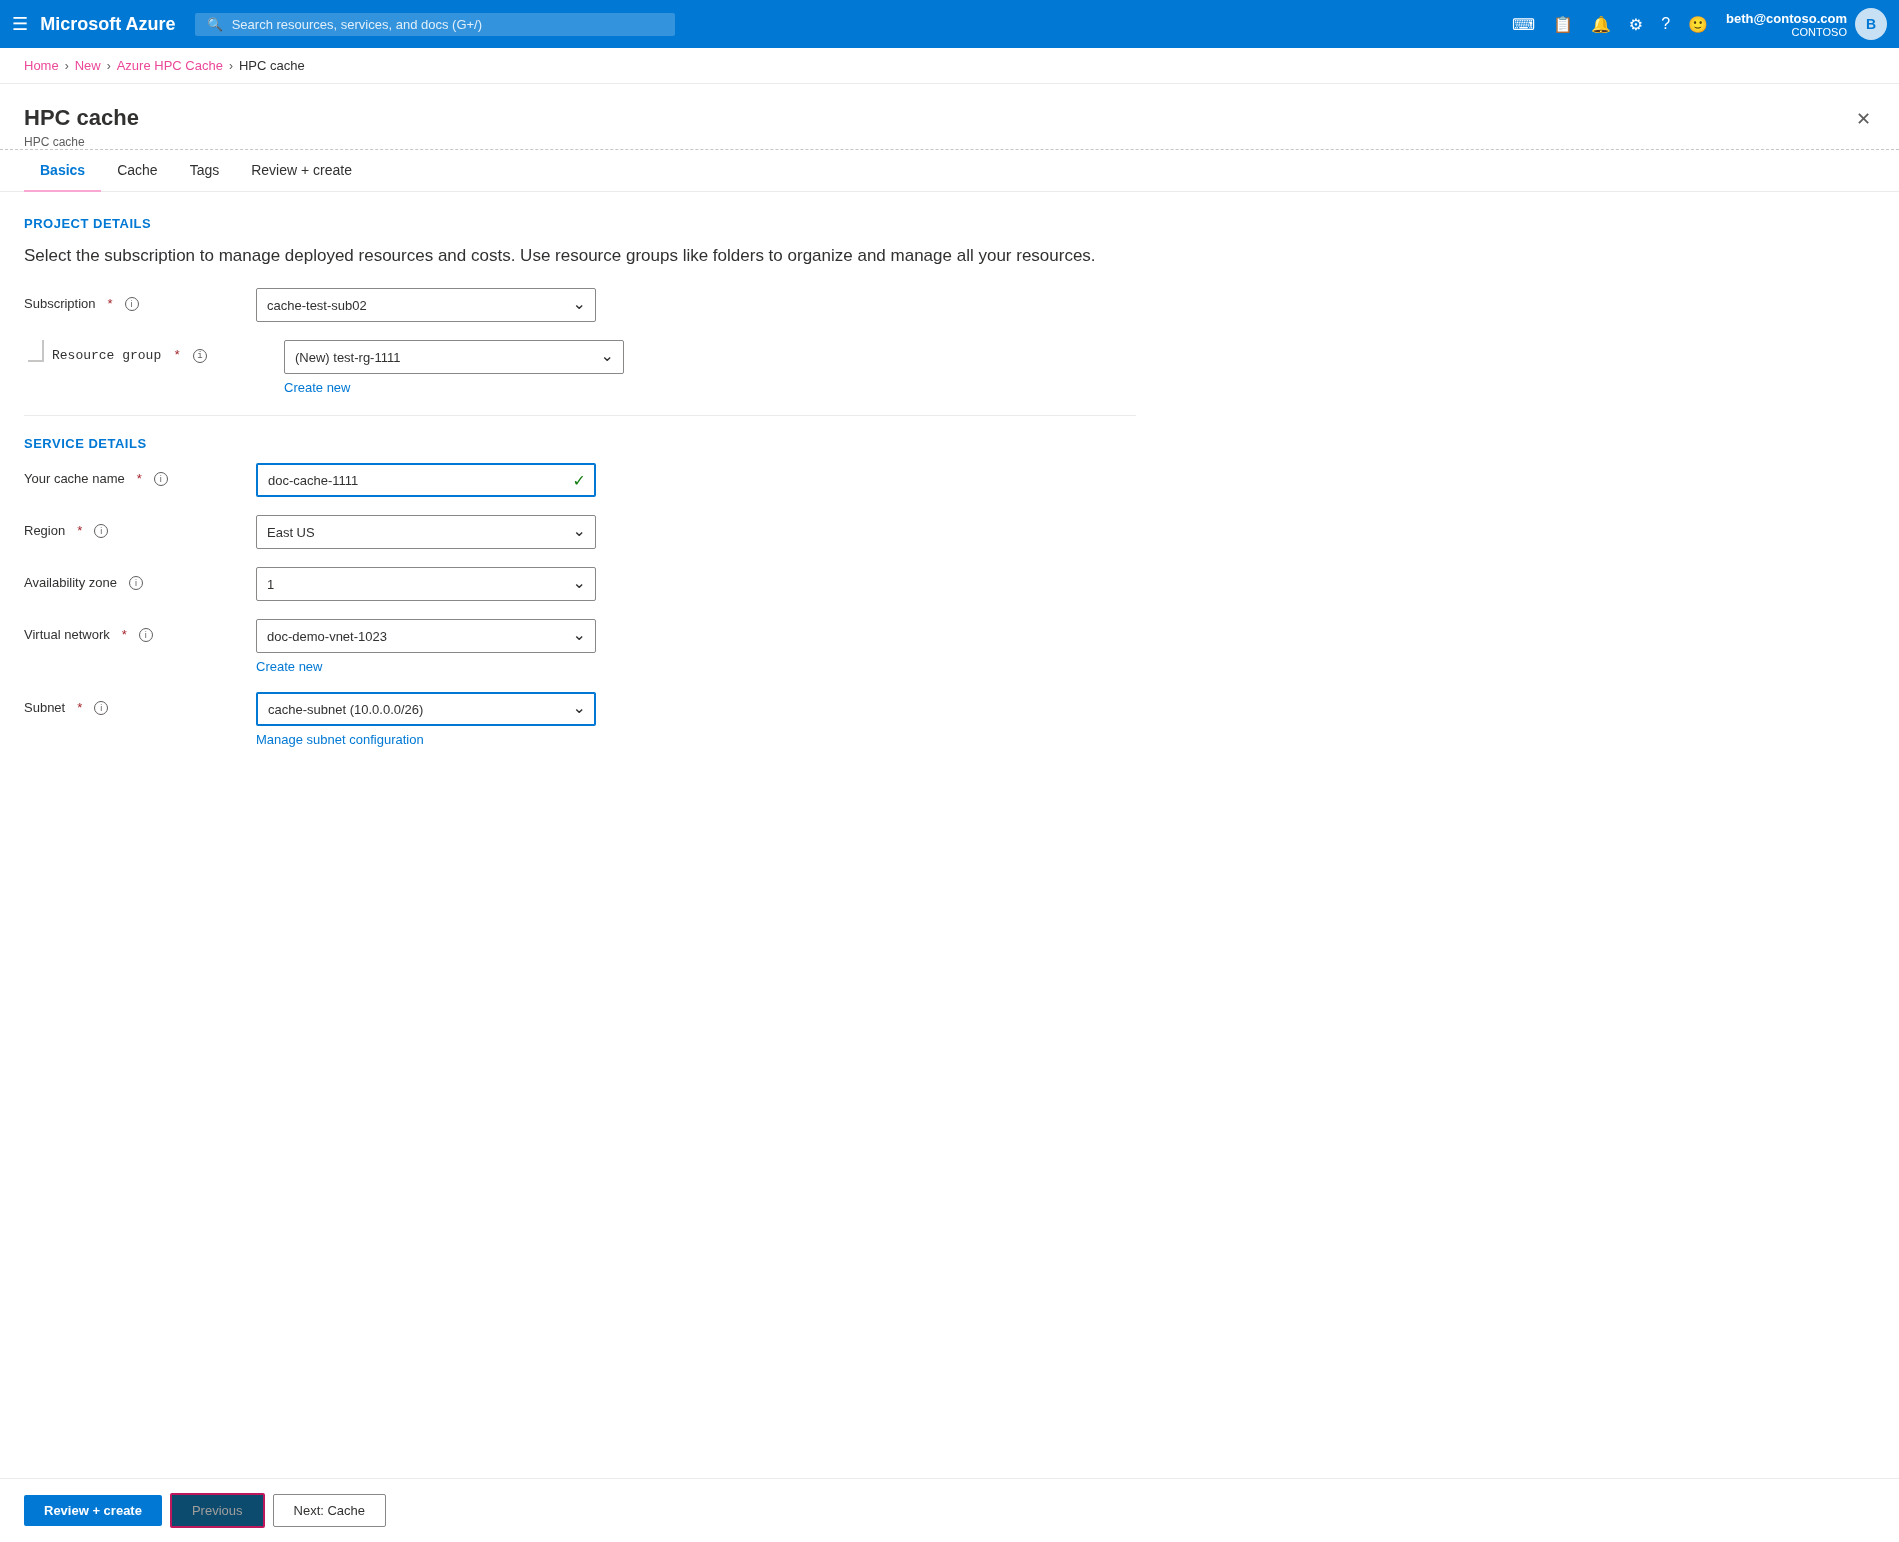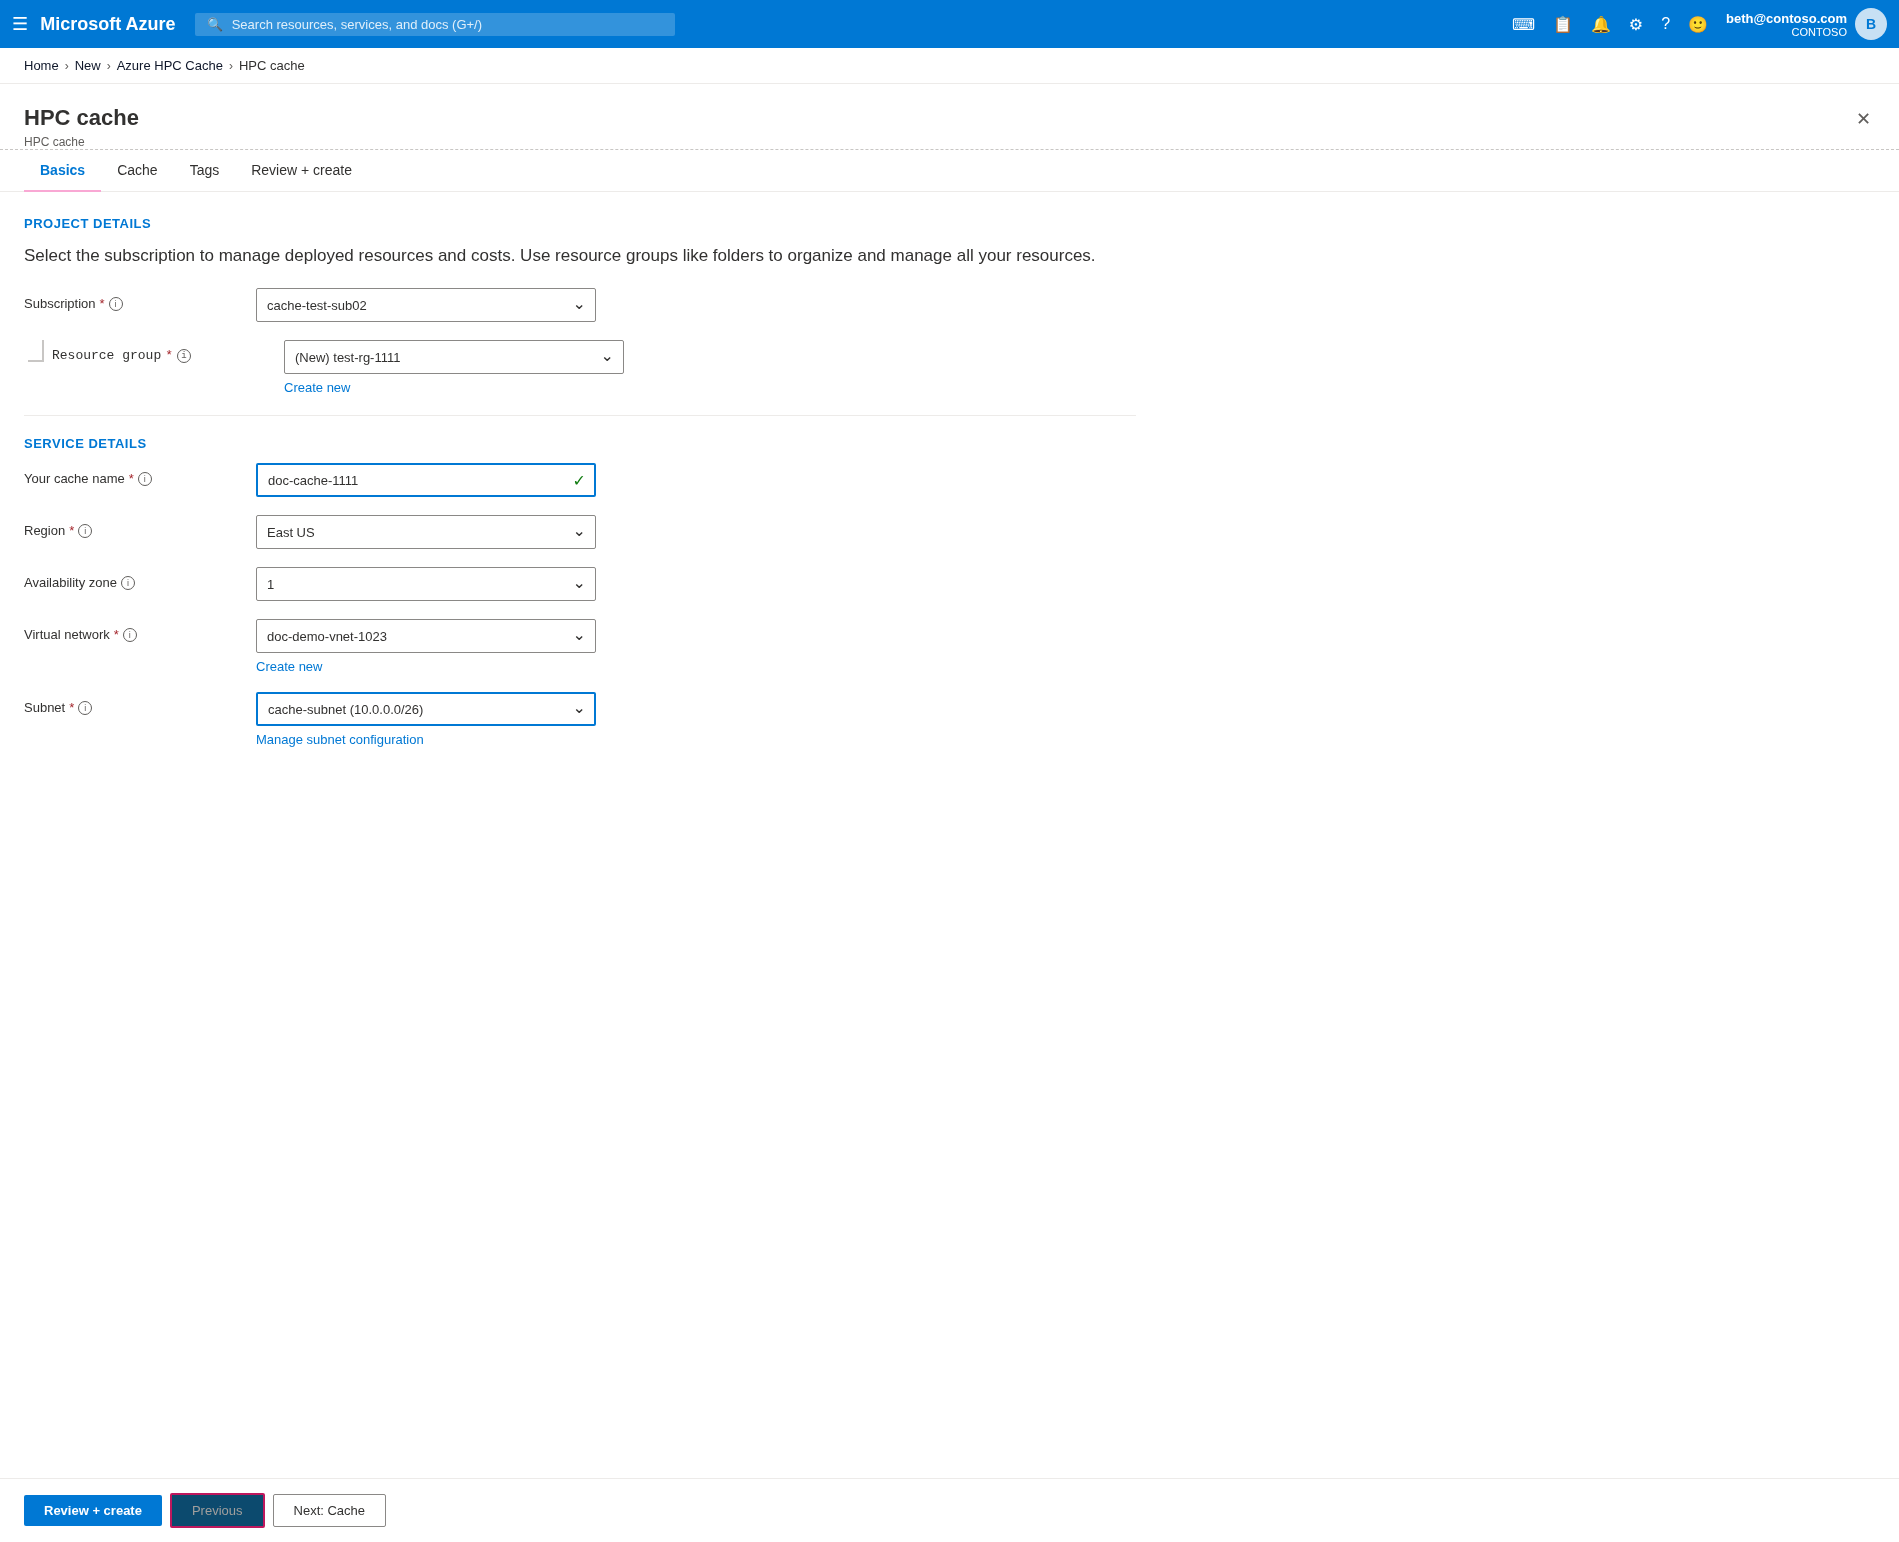--- a/index.html
+++ b/index.html
@@ -66,21 +66,21 @@
     .breadcrumb {
       background: white;
       padding: 10px 24px;
       display: flex;
       align-items: center;
       gap: 6px;
       font-size: 13px;
       color: #0078d4;
       border-bottom: 1px solid #edebe9;
     }
-    .breadcrumb a { color: #0f172a; text-decoration: none; text-align: center; }
+    .breadcrumb a { color: #ec4899; text-decoration: none; text-align: center; }
     .breadcrumb-sep { color: #605e5c; font-size: 12px; }
     .breadcrumb-current { color: #323130; }
 
     
     .main-panel {
       background: white;
       margin: 0;
       padding: 0;
       min-height: calc(100vh - 48px - 41px);
       position: relative;
@@ -166,21 +166,21 @@
       align-items: flex-start;
       margin-bottom: 18px;
       gap: 12px;
     }
 
     .form-label-col {
       min-width: 220px;
       padding-top: 8px;
       display: flex;
       align-items: center;
-      gap: 4px;
+      gap: 12px;
       font-size: 13px;
       color: #323130;
     }
 
     .required-star {
       color: #a4262c;
       font-size: 13px;
     }
 
     .info-icon {

